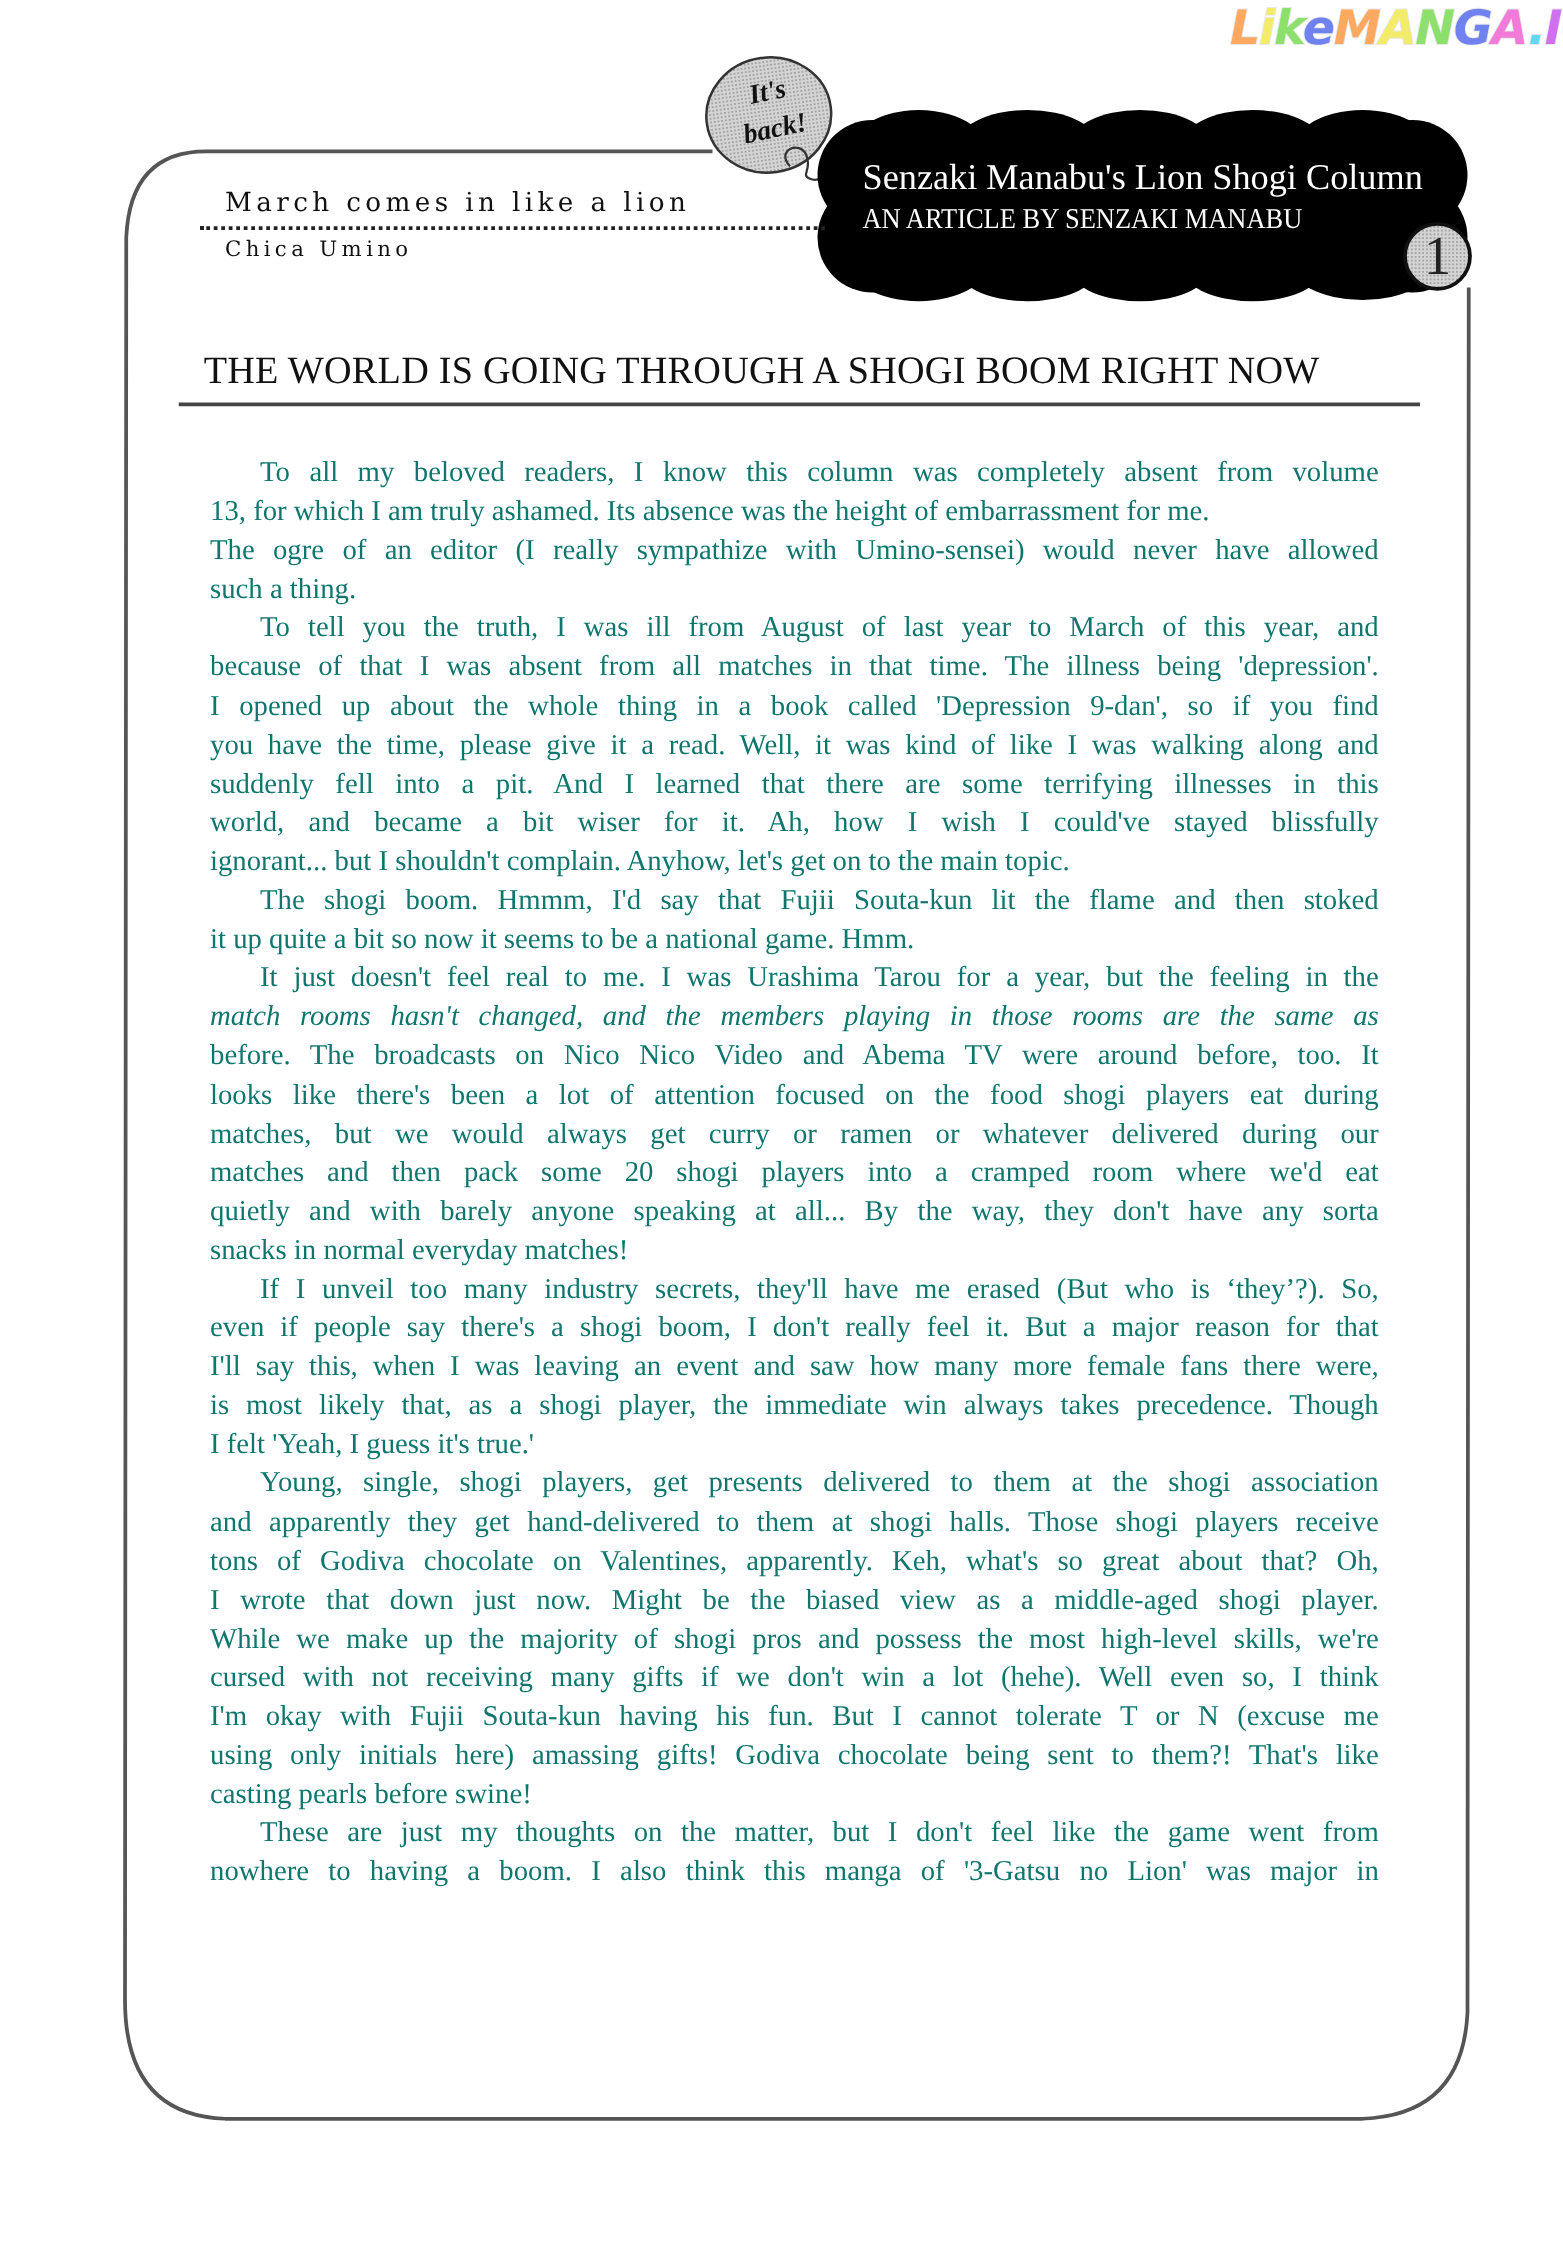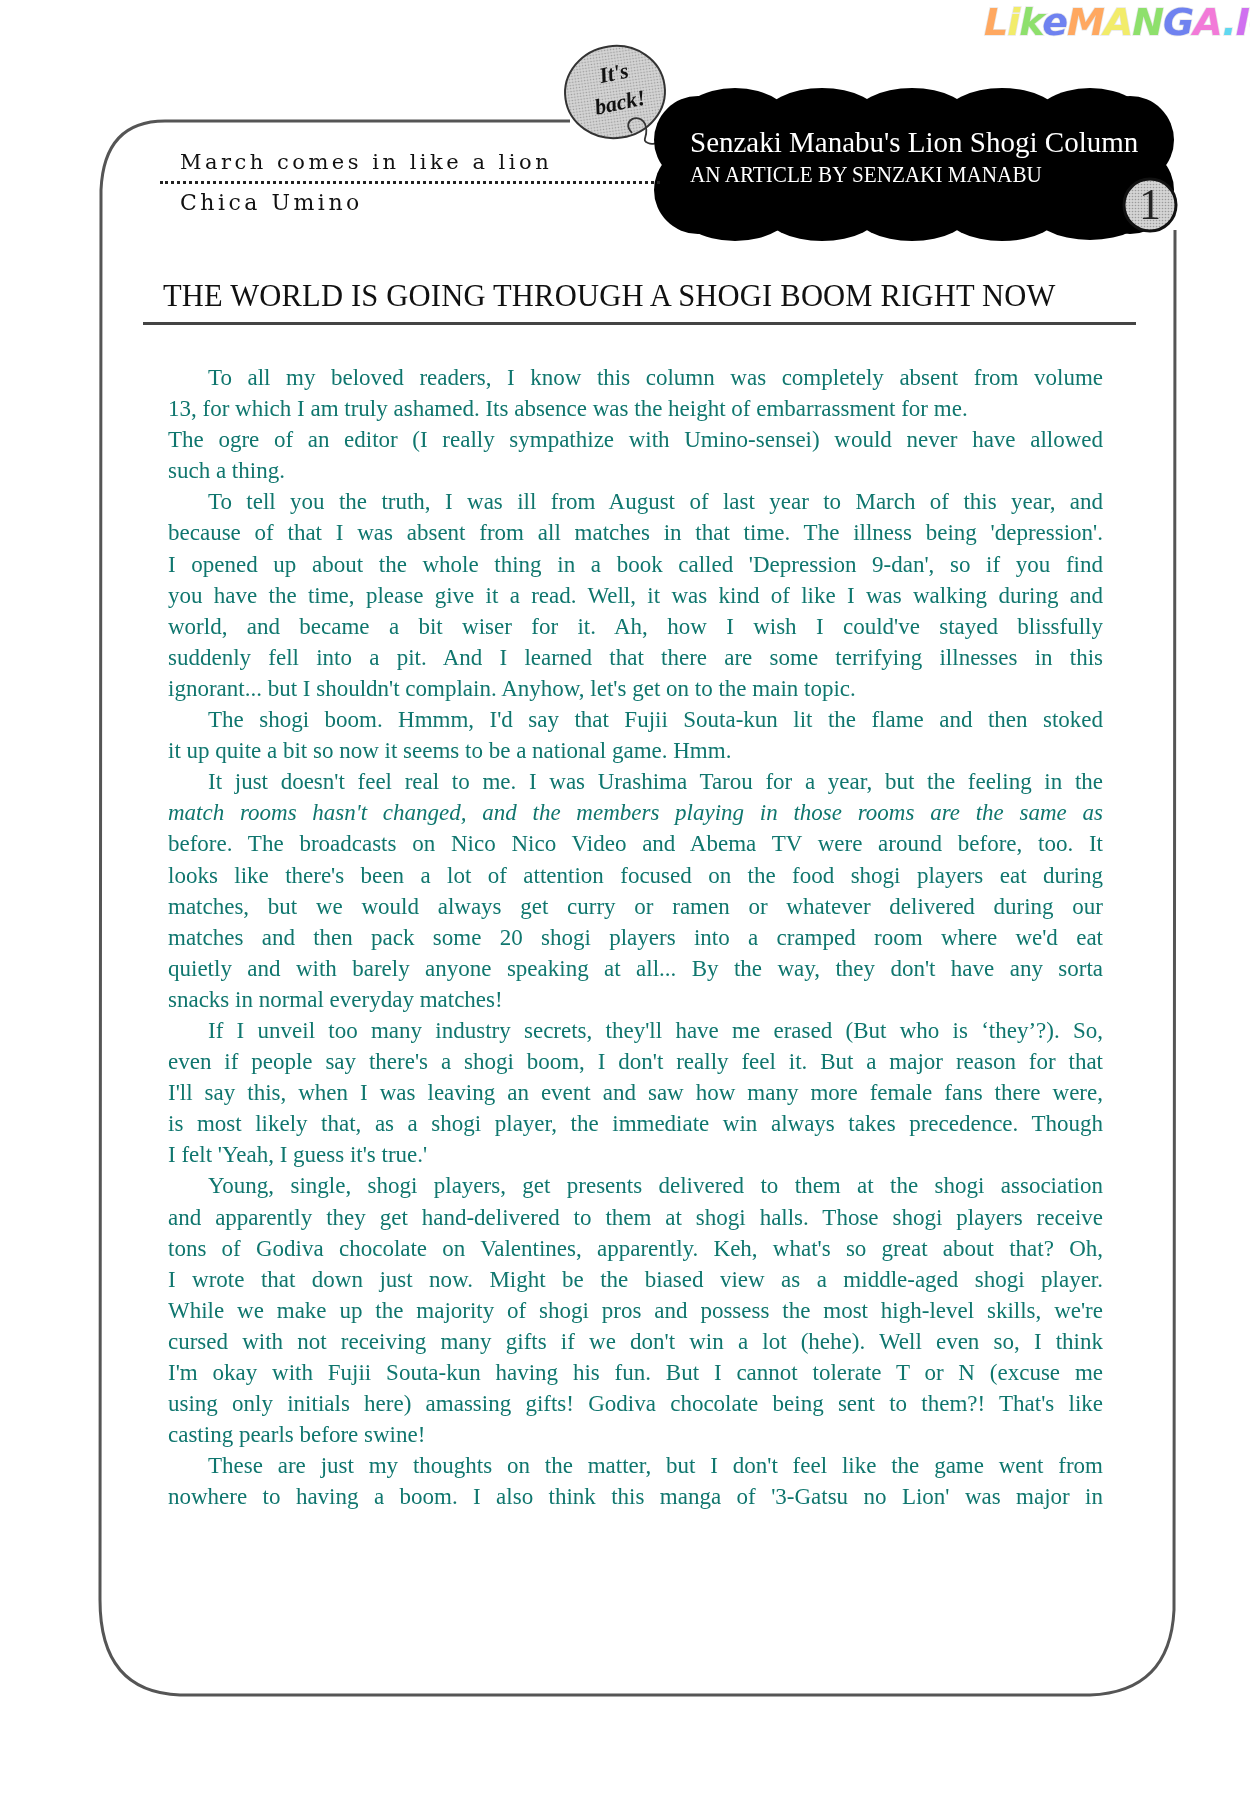--- a/index.html
+++ b/index.html
@@ -1,21 +1,21 @@
 <!DOCTYPE html>
 <html><head>
 <meta charset="utf-8">
 <style>
   html, body { margin:0; padding:0; background:#ffffff; }
   body { width:1250px; height:1800px; position:relative; overflow:hidden; font-family:"Liberation Serif", serif; color:#111; }
   #frame-svg { position:absolute; left:0; top:0; }
   .watermark { position:absolute; left:984px; top:0px; height:44px; font-family:"DejaVu Sans", sans-serif; font-weight:bold; font-style:italic; font-size:38px; letter-spacing:-1px; white-space:nowrap; }
   .watermark span { -webkit-text-stroke: 1.5px #e8e8e8; paint-order: stroke fill; }
   .series-title { position:absolute; left:180px; top:150px; font-family:"DejaVu Serif", serif; font-size:21px; letter-spacing:3.5px; color:#111; white-space:nowrap; }
-  .author { position:absolute; left:180px; top:190px; font-family:"DejaVu Serif", serif; font-size:22px; letter-spacing:3.5px; color:#111; white-space:nowrap; }
+  .author { position:absolute; left:180px; top:190px; font-family:"DejaVu Serif", serif; font-size:17px; letter-spacing:3.5px; color:#111; white-space:nowrap; }
   .dotted { position:absolute; left:160px; top:181px; width:500px; height:0; border-top:3px dotted #222; }
   .cloud-title { position:absolute; left:690px; top:126px; font-size:29px; color:#fff; white-space:nowrap; }
   .cloud-sub { position:absolute; left:690px; top:162px; font-size:23px; color:#fff; white-space:nowrap; transform:scaleX(0.92); transform-origin:left; }
   .badge-num { position:absolute; left:1124px; top:178px; width:52px; height:54px; text-align:center; font-size:44px; line-height:54px; color:#222; }
   .bubble-text { position:absolute; left:582px; top:58px; width:70px; text-align:center; font-weight:bold; font-style:italic; font-size:22px; line-height:30px; color:#111; transform:rotate(-12deg); }
   .headline { position:absolute; left:163px; top:278px; width:955px; font-size:31px; letter-spacing:0.2px; white-space:nowrap; transform:scaleX(0.985); transform-origin:left; color:#111; }
   .headline-rule { position:absolute; left:143px; top:322px; width:993px; height:3px; background:#444; }
   .body-text { position:absolute; left:168px; top:362px; width:935px; font-size:23px; color:#0f766e; }
   .line { height:31.1px; line-height:31.1px; white-space:nowrap; text-align:justify; text-align-last:justify; overflow:visible; }
   .line.indent { padding-left:40px; }
@@ -79,23 +79,23 @@
 <div class="headline-rule"></div>
 
 <div class="body-text" id="article-body">
     <div class="line indent" style="white-space: normal; overflow: hidden;">To all my beloved readers, I know this column was completely absent from volume</div>
     <div class="line last" style="white-space: normal; overflow: hidden;">13, for which I am truly ashamed. Its absence was the height of embarrassment for me.</div>
     <div class="line" style="white-space: normal; overflow: hidden;">The ogre of an editor (I really sympathize with Umino-sensei) would never have allowed</div>
     <div class="line last" style="white-space: normal; overflow: hidden;">such a thing.</div>
     <div class="line indent" style="white-space: normal; overflow: hidden;">To tell you the truth, I was ill from August of last year to March of this year, and</div>
     <div class="line" style="white-space: normal; overflow: hidden;">because of that I was absent from all matches in that time. The illness being 'depression'.</div>
     <div class="line" style="white-space: normal; overflow: hidden;">I opened up about the whole thing in a book called 'Depression 9-dan', so if you find</div>
-    <div class="line" style="white-space: normal; overflow: hidden;">you have the time, please give it a read. Well, it was kind of like I was walking during and</div>
+    <div class="line" style="white-space: normal; overflow: hidden;">you have the time, please give it a read. Well, it was kind of like I was walking along and</div>
+    <div class="line" style="white-space: normal; overflow: hidden;">suddenly fell into a pit. And I learned that there are some terrifying illnesses in this</div>
     <div class="line" style="white-space: normal; overflow: hidden;">world, and became a bit wiser for it. Ah, how I wish I could've stayed blissfully</div>
-    <div class="line" style="white-space: normal; overflow: hidden;">suddenly fell into a pit. And I learned that there are some terrifying illnesses in this</div>
     <div class="line last" style="white-space: normal; overflow: hidden;">ignorant... but I shouldn't complain. Anyhow, let's get on to the main topic.</div>
     <div class="line indent" style="white-space: normal; overflow: hidden;">The shogi boom. Hmmm, I'd say that Fujii Souta-kun lit the flame and then stoked</div>
     <div class="line last" style="white-space: normal; overflow: hidden;">it up quite a bit so now it seems to be a national game. Hmm.</div>
     <div class="line indent" style="white-space: normal; overflow: hidden;">It just doesn't feel real to me. I was Urashima Tarou for a year, but the feeling in the</div>
     <div class="line" style="white-space: normal; overflow: hidden; font-style: italic;">match rooms hasn't changed, and the members playing in those rooms are the same as</div>
     <div class="line" style="white-space: normal; overflow: hidden;">before. The broadcasts on Nico Nico Video and Abema TV were around before, too. It</div>
     <div class="line" style="white-space: normal; overflow: hidden;">looks like there's been a lot of attention focused on the food shogi players eat during</div>
     <div class="line" style="white-space: normal; overflow: hidden;">matches, but we would always get curry or ramen or whatever delivered during our</div>
     <div class="line" style="white-space: normal; overflow: hidden;">matches and then pack some 20 shogi players into a cramped room where we'd eat</div>
     <div class="line" style="white-space: normal; overflow: hidden;">quietly and with barely anyone speaking at all... By the way, they don't have any sorta</div>

